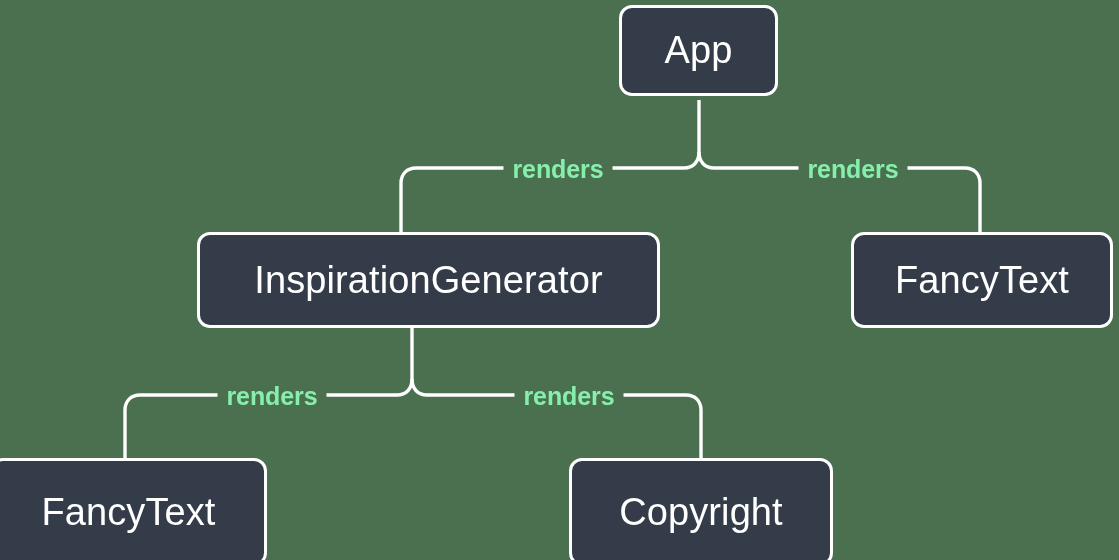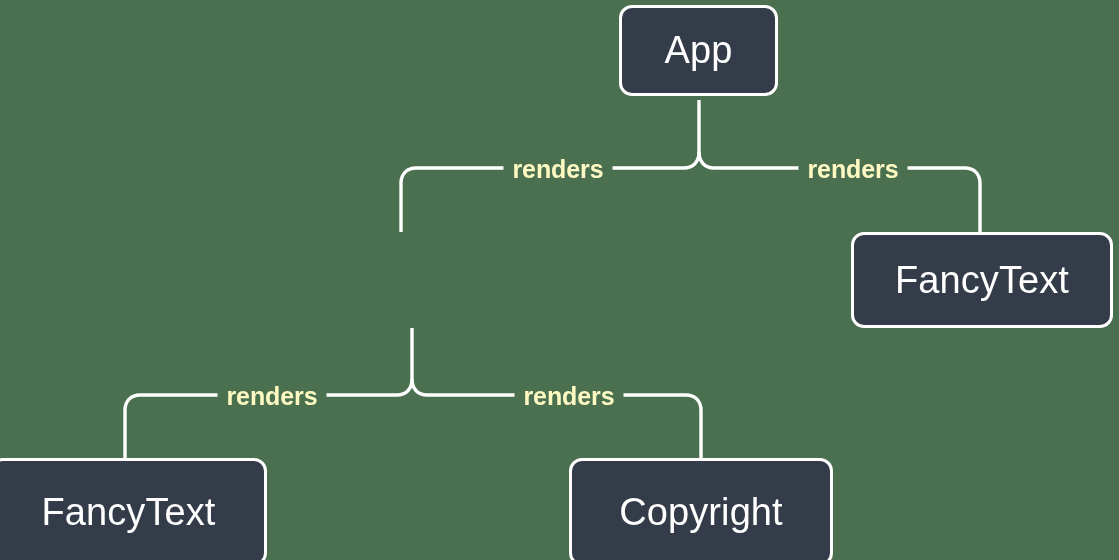--- a/index.html
+++ b/index.html
@@ -38,21 +38,21 @@
     justify-content: center;
     color: #ffffff;
     font-size: 38px;
     font-weight: 400;
     letter-spacing: 0.1px;
     white-space: nowrap;
     z-index: 3;
   }
   .edge-label {
     position: absolute;
-    color: #fef9c3;
+    color: #86efac;
     font-size: 25px;
     font-weight: 700;
     letter-spacing: -0.1px;
     white-space: nowrap;
     z-index: 4;
     transform: translate(-50%, -50%);
     background: #4a7050;
     padding: 0 9px;
     line-height: 1;
   }
@@ -83,20 +83,21 @@
     </g>
   </svg>
 
   <div class="edge-label" style="left:558px; top:169px;">renders</div>
   <div class="edge-label" style="left:853px; top:169px;">renders</div>
   <div class="edge-label" style="left:272px; top:396px;">renders</div>
   <div class="edge-label" style="left:569px; top:396px;">renders</div>
 
   <div class="node" style="left:619px; top:5px; width:159px; height:91px;">App</div>
 
+  <div class="node" style="left:197px; top:232px; width:463px; height:96px;">InspirationGenerator</div>
 
   <div class="node" style="left:851px; top:232px; width:262px; height:96px;">FancyText</div>
 
   <div class="node" style="left:-10px; top:458px; width:277px; height:108px;">FancyText</div>
 
   <div class="node" style="left:569px; top:458px; width:264px; height:108px;">Copyright</div>
 
 </div>
 
 </body></html>

